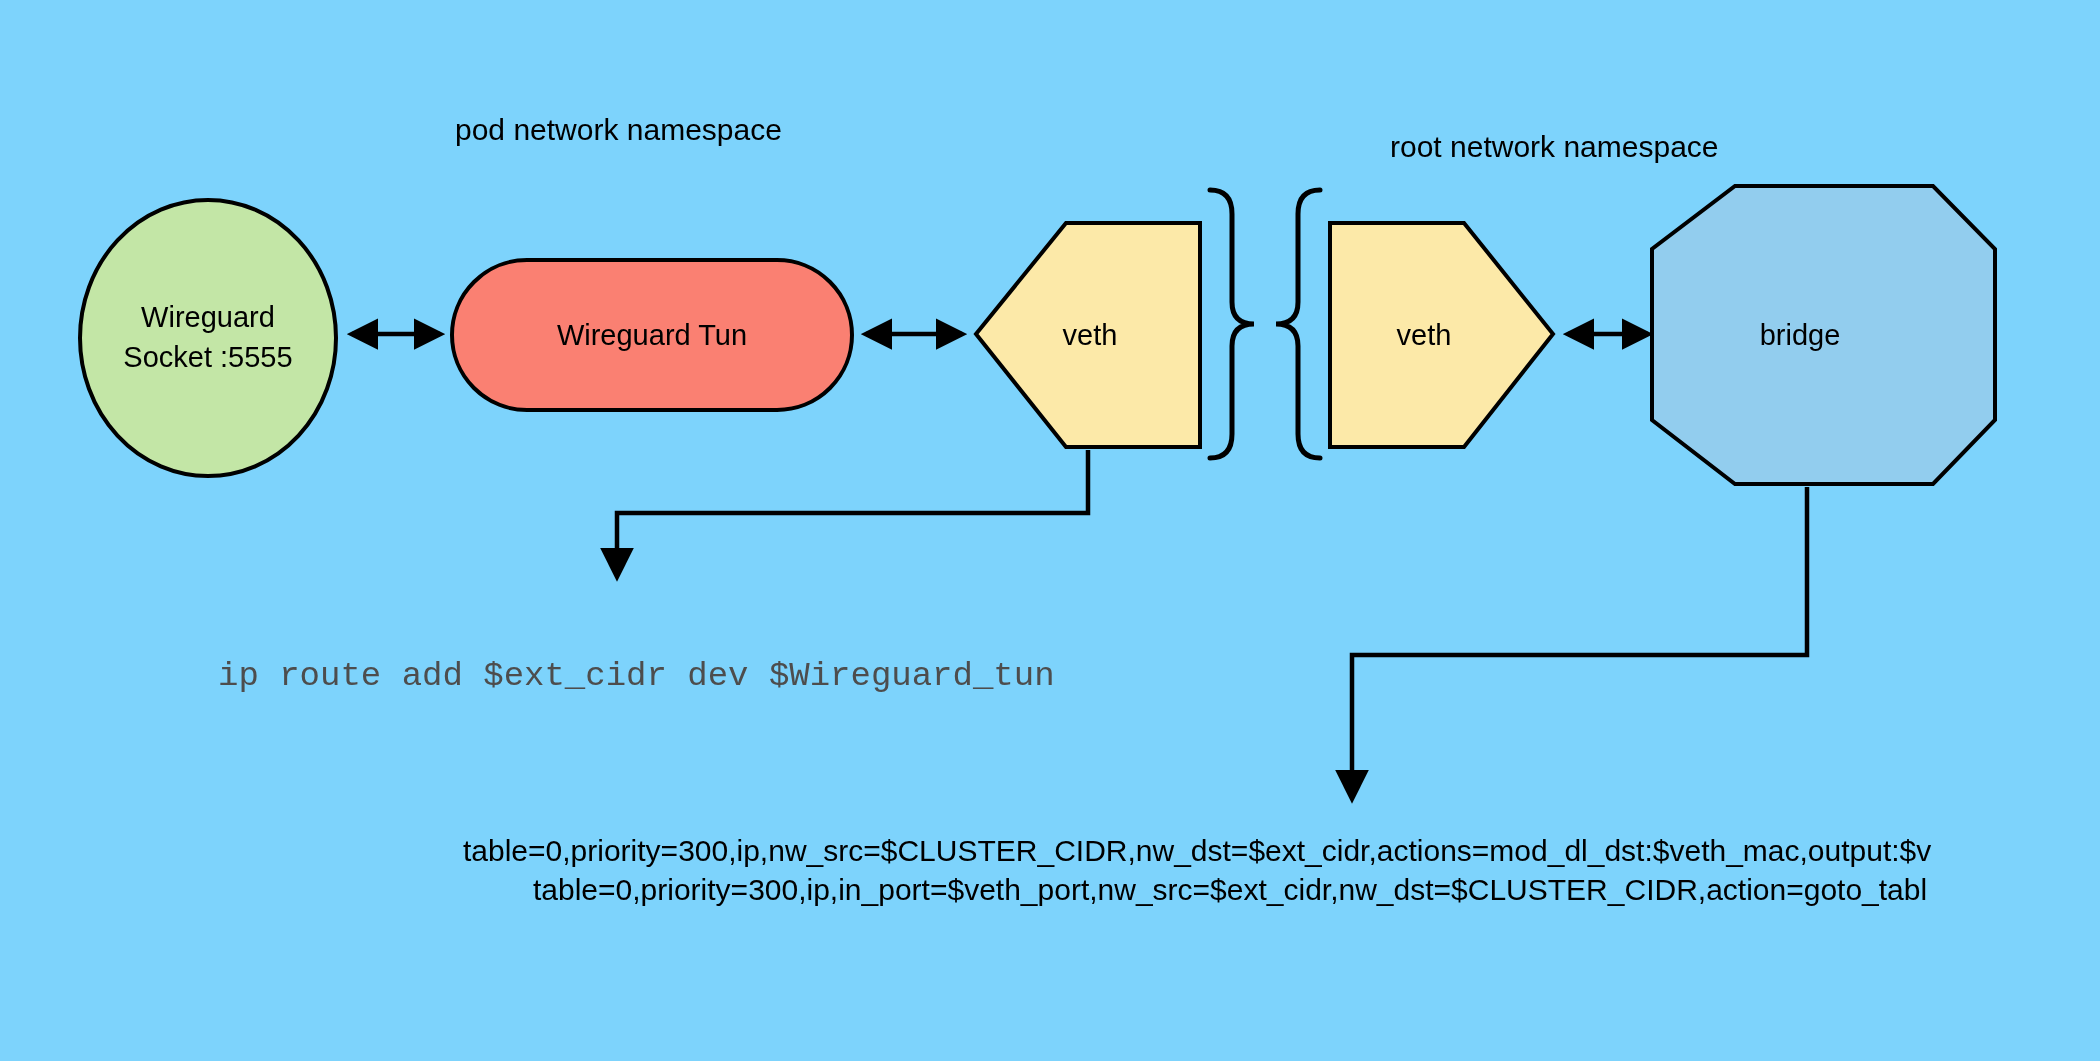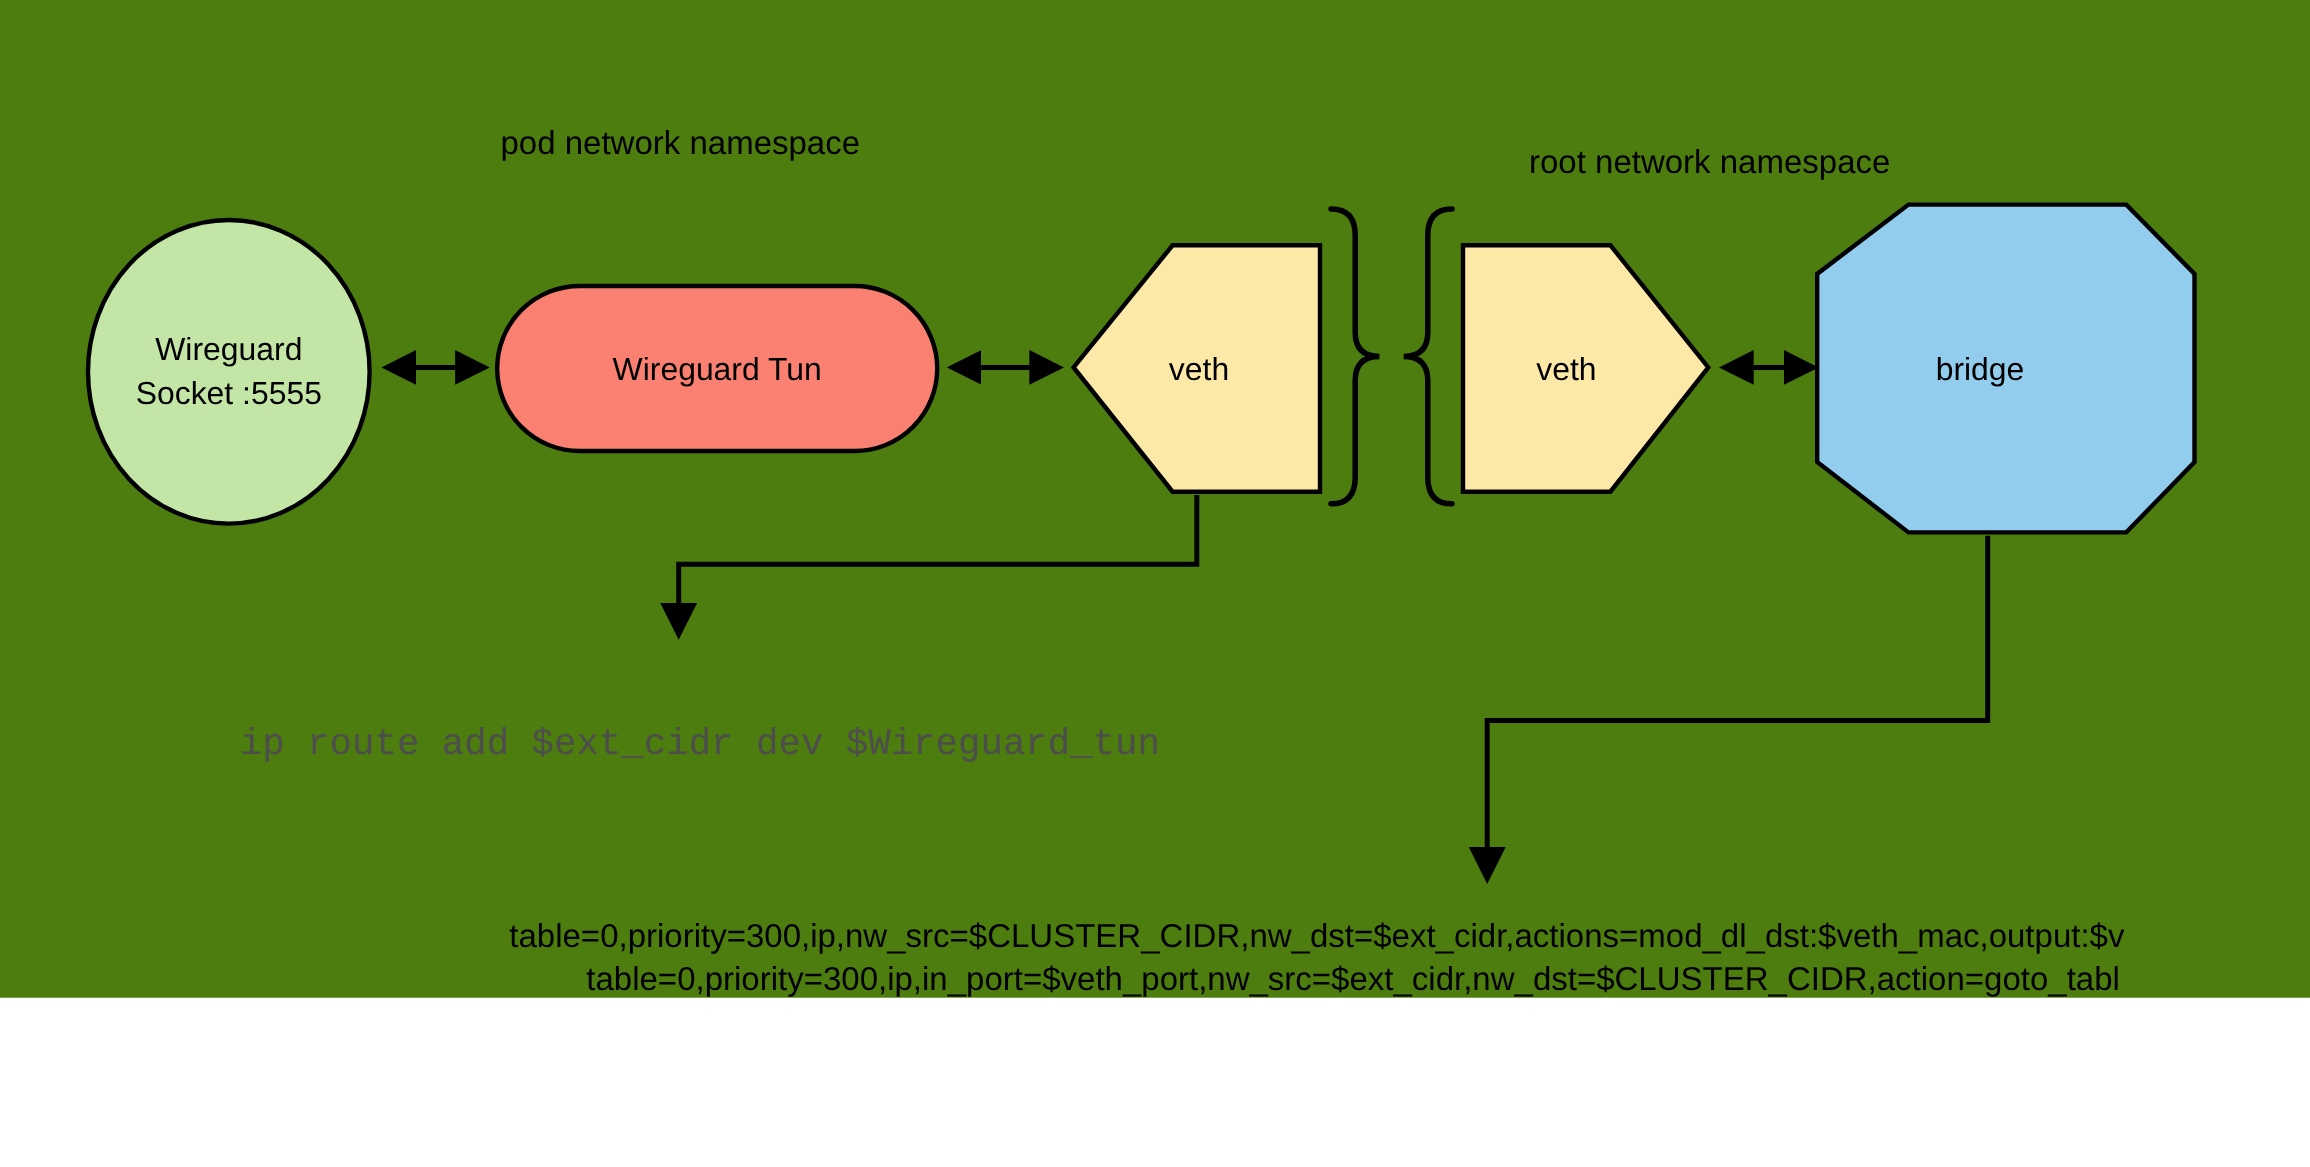--- a/index.html
+++ b/index.html
@@ -9,22 +9,22 @@
   }
   body {
     width: 2100px;
     height: 1061px;
     overflow: hidden;
     font-family: "Liberation Sans", sans-serif;
   }
   #canvas {
     position: relative;
     width: 2100px;
-    height: 907px;
-    background: #4d7c0f;
+    height: 1061px;
+    background: #7dd3fc;
   }
   #diagram-svg {
     position: absolute;
     left: 0;
     top: 0;
     width: 2100px;
     height: 1061px;
   }
   .node-label {
     font-family: "Liberation Sans", sans-serif;

